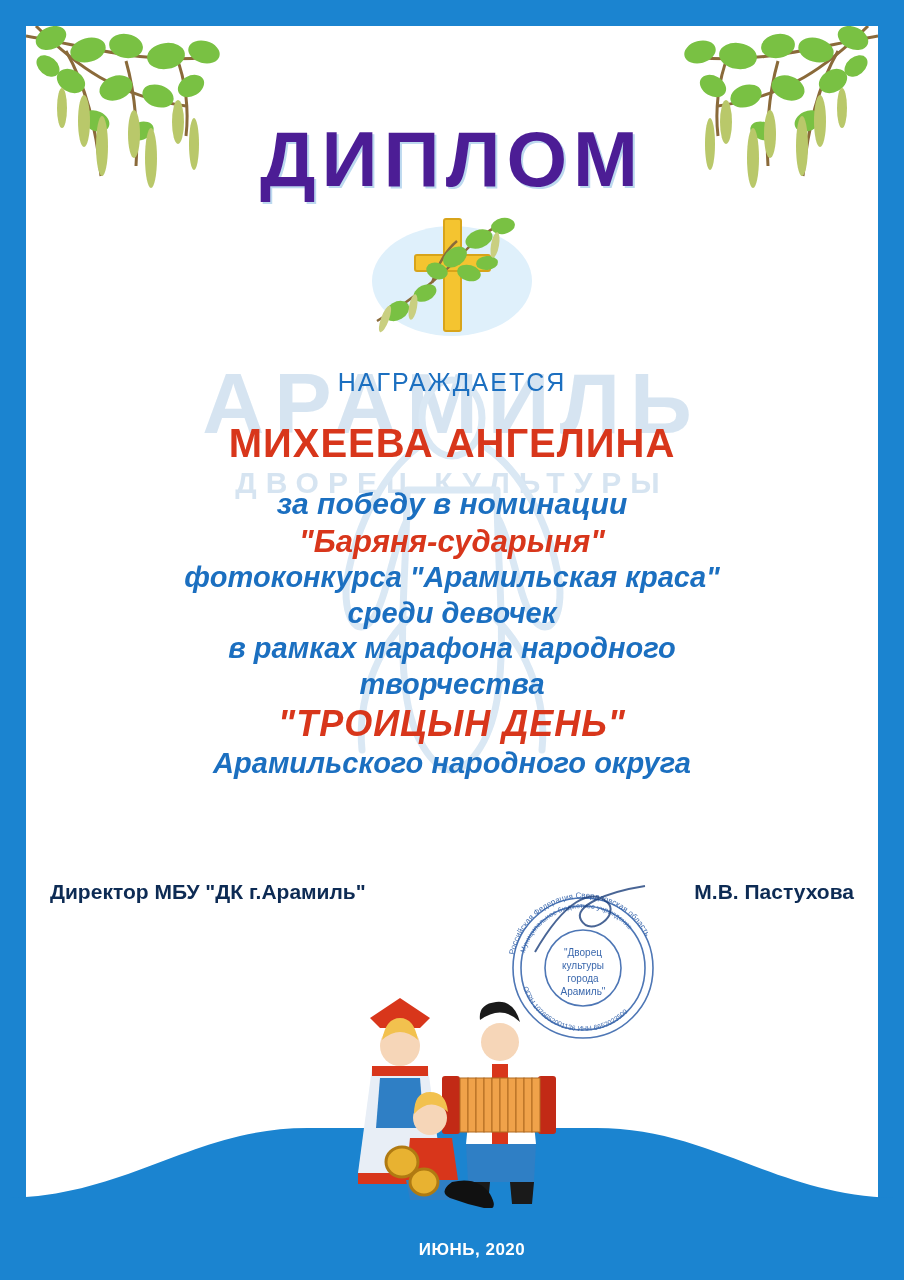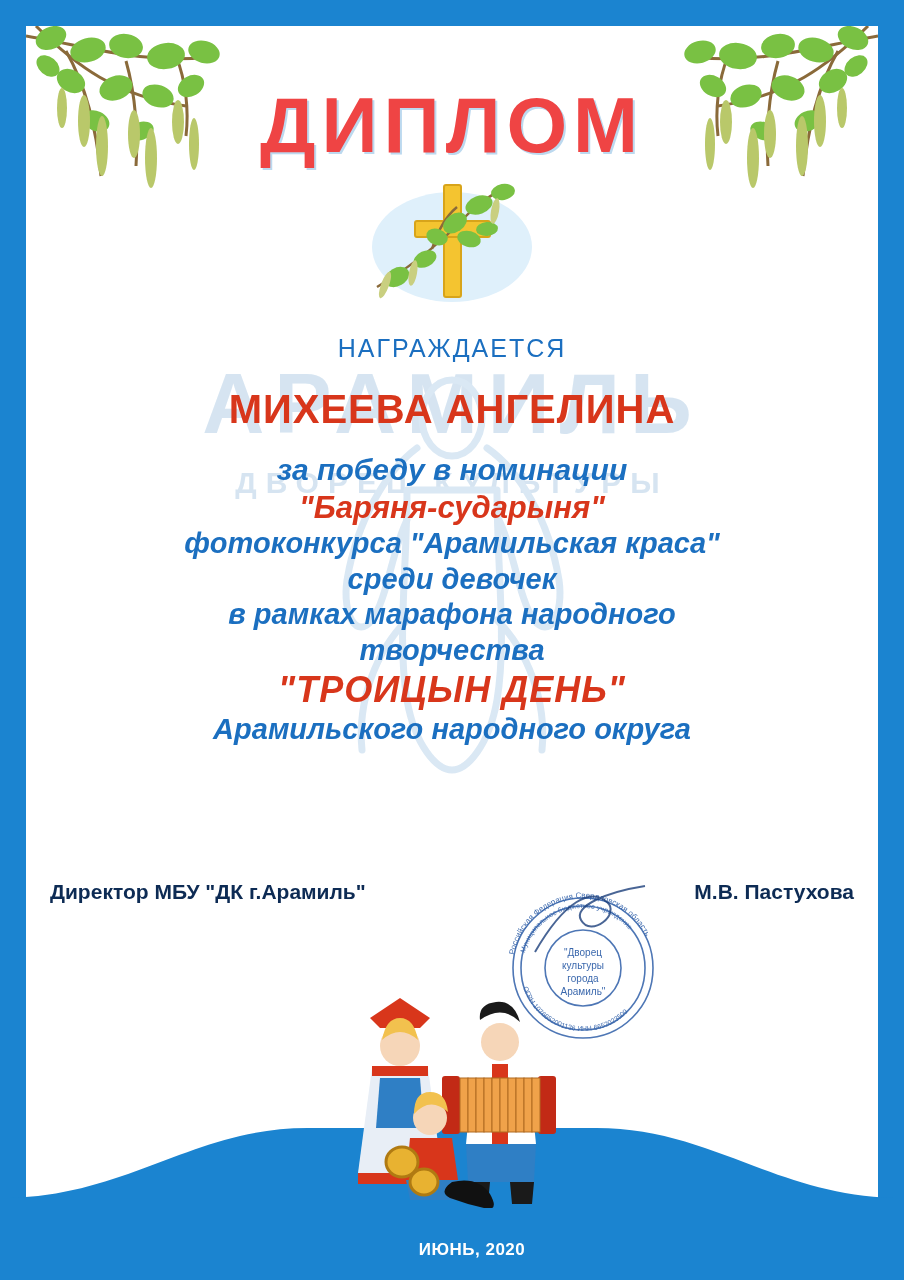--- a/index.html
+++ b/index.html
@@ -98,24 +98,24 @@
   .content {
     position: absolute;
     left: 26px;
     right: 26px;
     top: 26px;
     bottom: 26px;
     text-align: center;
   }
 
   .title {
-    margin-top: 54px;
+    margin-top: 88px;
     font-size: 78px;
     font-weight: bold;
-    color: #ef4444;
+    color: #4c1d95;
     letter-spacing: 6px;
     text-shadow: 2px 2px 0 #bcd9ef;
   }
 
   .cross-emblem {
     margin: 6px auto 0;
     width: 230px;
     height: 135px;
     position: relative;
   }

